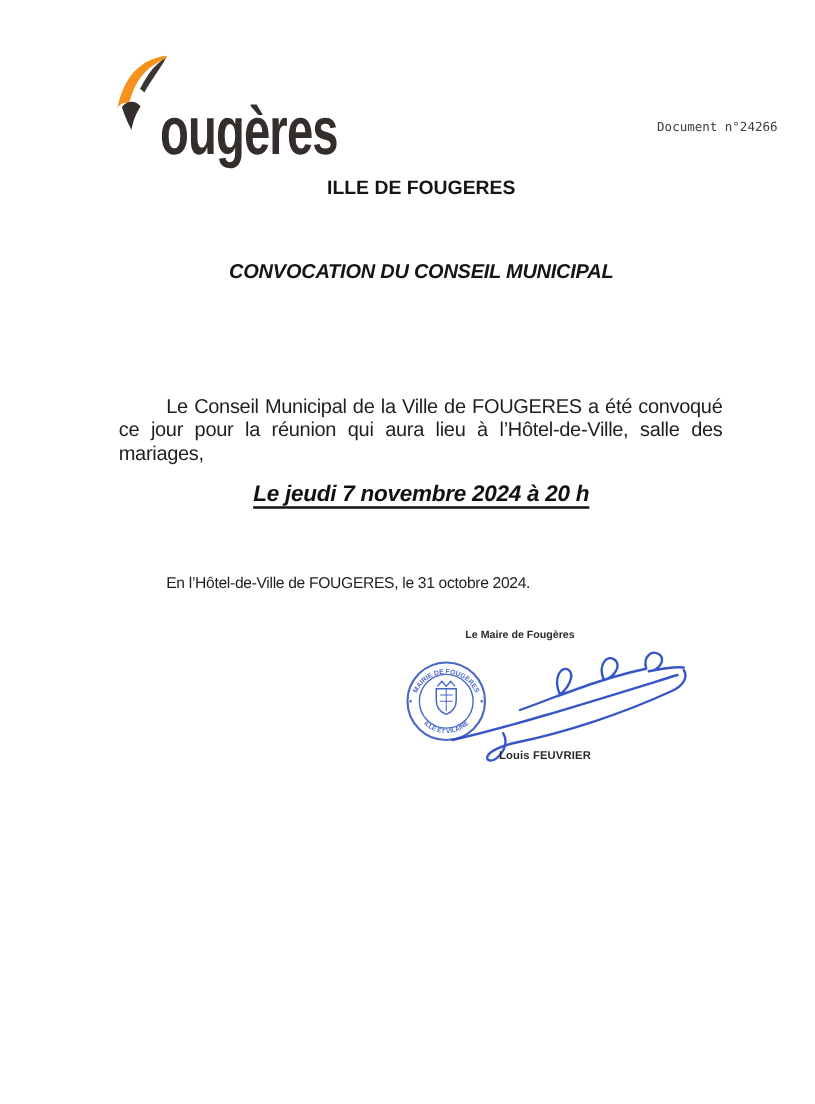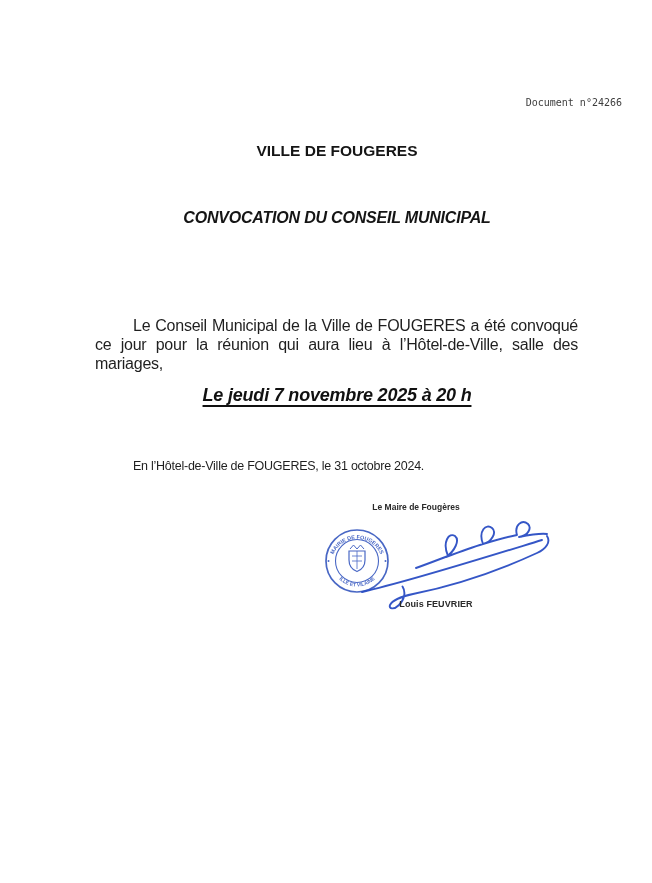--- a/index.html
+++ b/index.html
@@ -79,29 +79,42 @@
     position: absolute; left: 336px; top: 599px; width: 200px;
     text-align: center; font-size: 9px; font-weight: 600; color: #2a2a2a;
     letter-spacing: 0.1px;
   }
 </style>
 </head>
 <body>
 
 <div class="page">
 
+  <div class="logo">
+    <svg class="logo-f" width="42" height="64" viewBox="0 0 42 64" aria-hidden="true">
+      <path d="M2,46 C7,22 20,7 41,4.5 C42,4.7 41.6,6.6 39.5,7.6
+               C28,12 19,21 14,34 C12.6,38 11.6,41 11,44
+               C8,41 5,42.5 2,46 Z" fill="#f6921e"></path>
+      <path d="M20,31 C27,17.5 33,10.5 40.5,6.5 C37,14 29,23.5 23.5,34
+               C22.3,32.8 21.2,31.8 20,31 Z" fill="#3a3432"></path>
+      <path d="M5.5,45.5 C10.5,39.5 17,40.5 20.5,45
+               C16.5,51.5 14.5,56.5 13.2,64
+               C9.8,57 7.3,51.5 5.5,45.5 Z" fill="#332e2c"></path>
+    </svg>
+    <div class="logo-wordmark">ougères</div>
+  </div>
 
   <div class="doc-number">Document n°24266</div>
 
-  <div class="title">VILLE DE FOUGERES</div>
+  <div class="title">ILLE DE FOUGERES</div>
   <div class="subtitle">CONVOCATION DU CONSEIL MUNICIPAL</div>
 
   <div class="p2">Le Conseil Municipal de la Ville de FOUGERES a été convoqué ce jour pour la réunion qui aura lieu à l’Hôtel-de-Ville, salle des mariages,</div>
 
-  <div class="date-heading">Le jeudi 7 novembre 2025 à 20 h</div>
+  <div class="date-heading">Le jeudi 7 novembre 2024 à 20 h</div>
 
   <div class="place-line">En l’Hôtel-de-Ville de FOUGERES, le 31 octobre 2024.</div>
 
   <div class="sig-role">Le Maire de Fougères</div>
 
   <svg class="sig-art" width="250" height="100" viewBox="0 0 250 100" aria-hidden="true">
     <defs>
       <path id="sealTop" d="M 21,57 A 25.5,25.5 0 1 1 69,57"></path>
       <path id="sealBottom" d="M 20,50 A 25.5,25.5 0 0 0 70,50"></path>
     </defs>

